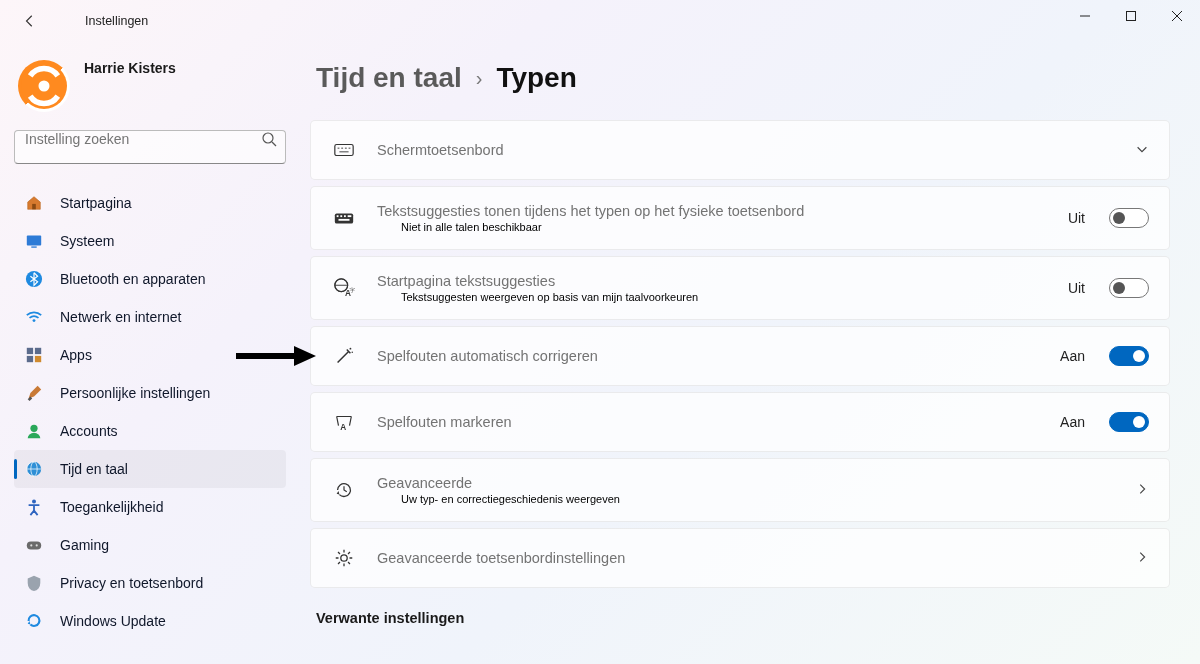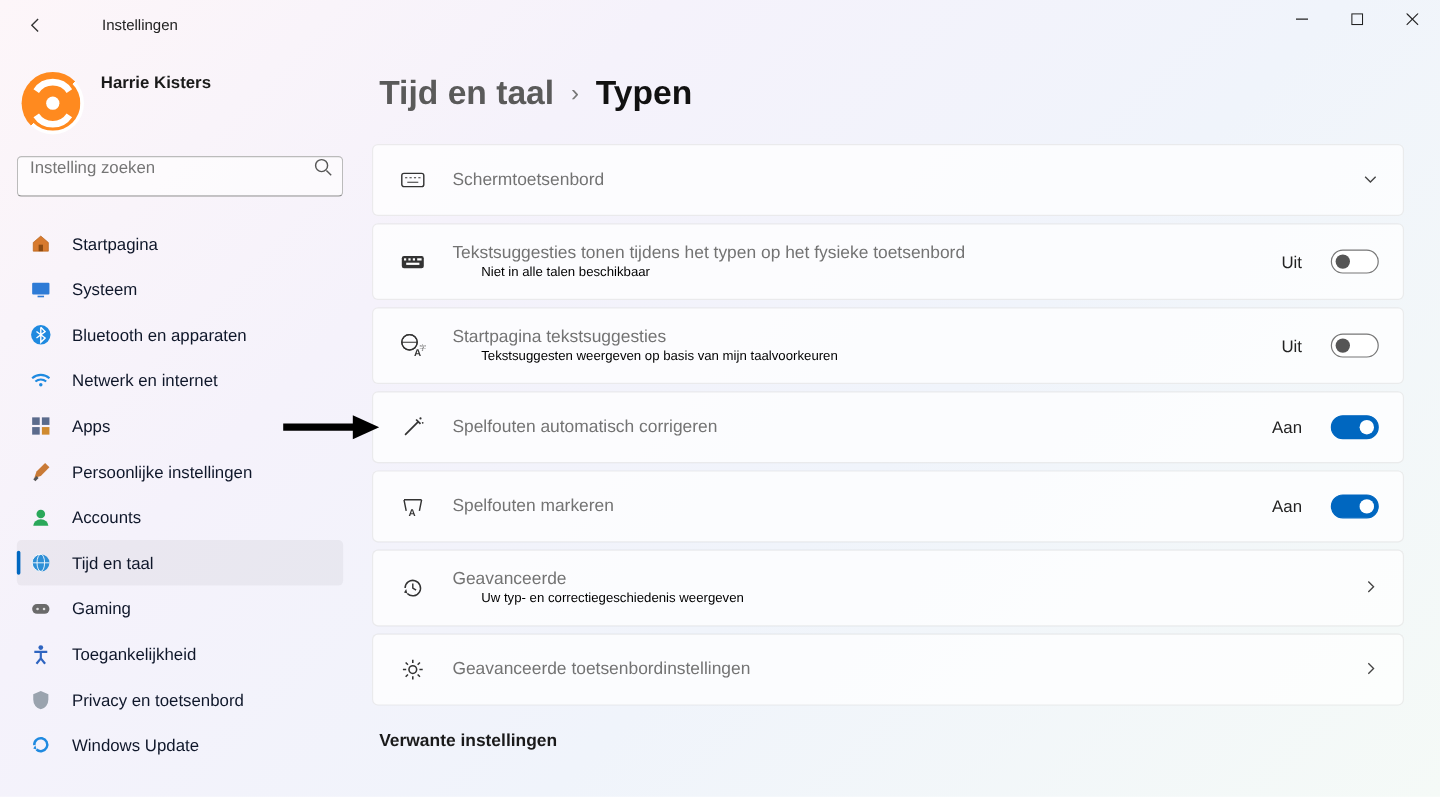--- a/index.html
+++ b/index.html
@@ -298,35 +298,35 @@
               <circle cx="10" cy="10" r="8" fill="#2e8fd6"></circle>
               <path d="M10 2 A8 8 0 0 0 10 18 M2 10 H18" stroke="#fff" stroke-width="0.8" fill="none"></path>
               <ellipse cx="10" cy="10" rx="3.5" ry="8" fill="none" stroke="#fff" stroke-width="0.8"></ellipse>
             </svg>
           </span>
         <span>Tijd en taal</span>
       </li>
       <li>
         <span class="ic">
             <svg width="18" height="18" viewBox="0 0 20 20">
+              <circle cx="10" cy="4" r="2.2" fill="#2e64c0"></circle>
+              <path d="M4 8 L16 8 M10 8 V14 M10 14 L6 19 M10 14 L14 19" stroke="#2e64c0" stroke-width="2" fill="none"></path>
+            </svg>
+          </span>
+        <span>Toegankelijkheid</span>
+      </li>
+      <li>
+        <span class="ic">
+            <svg width="18" height="18" viewBox="0 0 20 20">
               <rect x="2" y="6" width="16" height="9" rx="4.5" fill="#6a6a6a"></rect>
               <circle cx="7" cy="10.5" r="1.2" fill="#ddd"></circle>
               <circle cx="13" cy="10.5" r="1.2" fill="#ddd"></circle>
             </svg>
           </span>
         <span>Gaming</span>
-      </li>
-      <li>
-        <span class="ic">
-            <svg width="18" height="18" viewBox="0 0 20 20">
-              <circle cx="10" cy="4" r="2.2" fill="#2e64c0"></circle>
-              <path d="M4 8 L16 8 M10 8 V14 M10 14 L6 19 M10 14 L14 19" stroke="#2e64c0" stroke-width="2" fill="none"></path>
-            </svg>
-          </span>
-        <span>Toegankelijkheid</span>
       </li>
       <li>
         <span class="ic">
             <svg width="18" height="18" viewBox="0 0 20 20">
               <path d="M10 2 L17 5 V10 A8 9 0 0 1 10 19 A8 9 0 0 1 3 10 V5 Z" fill="#9aa3ae"></path>
             </svg>
           </span>
         <span>Privacy en toetsenbord</span>
       </li>
       <li>

